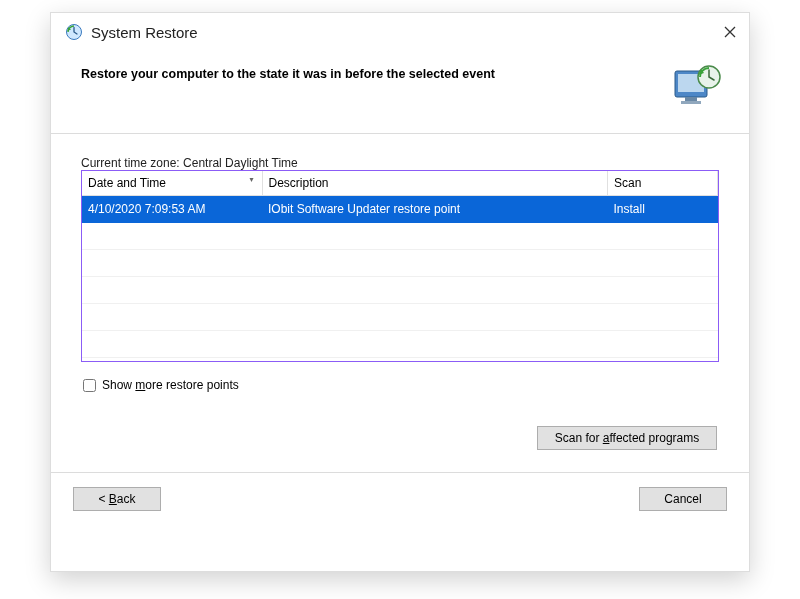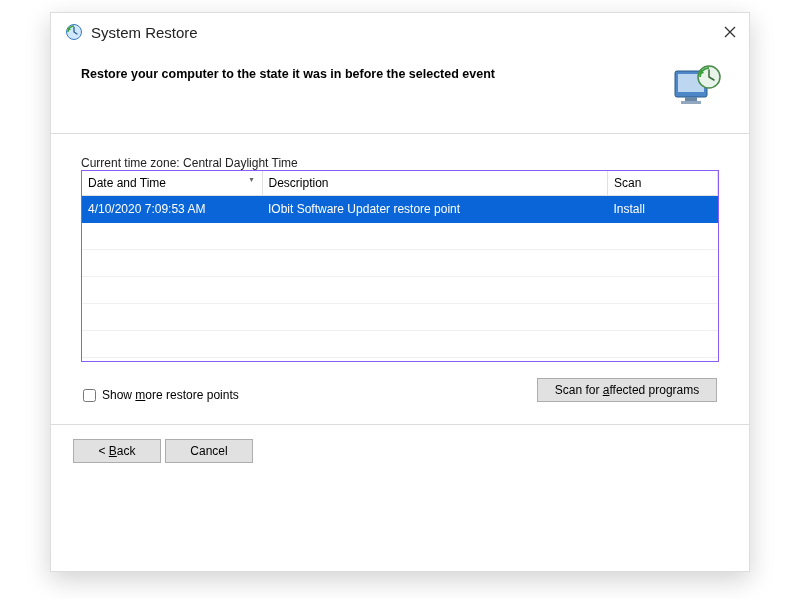--- a/index.html
+++ b/index.html
@@ -120,21 +120,21 @@
   tbody tr.selected td {
     background: #0a66d8;
     color: #fff;
     border-bottom-color: #0a66d8;
   }
   tbody tr.empty td {
     color: transparent;
   }
   .options-row {
     display: flex;
-    align-items: flex-end;
+    align-items: flex-start;
     justify-content: space-between;
     margin-top: 16px;
     padding: 0 2px;
   }
   .checkbox {
     display: flex;
     align-items: center;
     font-size: 12px;
     color: #000;
   }
@@ -148,32 +148,32 @@
     font-size: 12px;
     padding: 3px 12px;
     min-width: 88px;
     height: 24px;
     border: 1px solid #adadad;
     background: #e1e1e1;
     color: #000;
     cursor: default;
     font-family: inherit;
   }
-  .btn.wide { min-width: 180px; }
+  .btn.wide { min-width: 180px; margin-top: 48px; }
   .btn.default {
     border: 2px solid #0078d7;
     padding: 2px 11px;
   }
   .footer-sep {
     border-top: 1px solid #dcdcdc;
     margin-top: 22px;
   }
   .footer {
     display: flex;
-    justify-content: flex-start;
+    justify-content: space-between;
     gap: 4px;
     padding: 14px 22px;
   }
 </style>
 </head>
 <body>
 
 <div class="window">
 
   <div class="titlebar">

